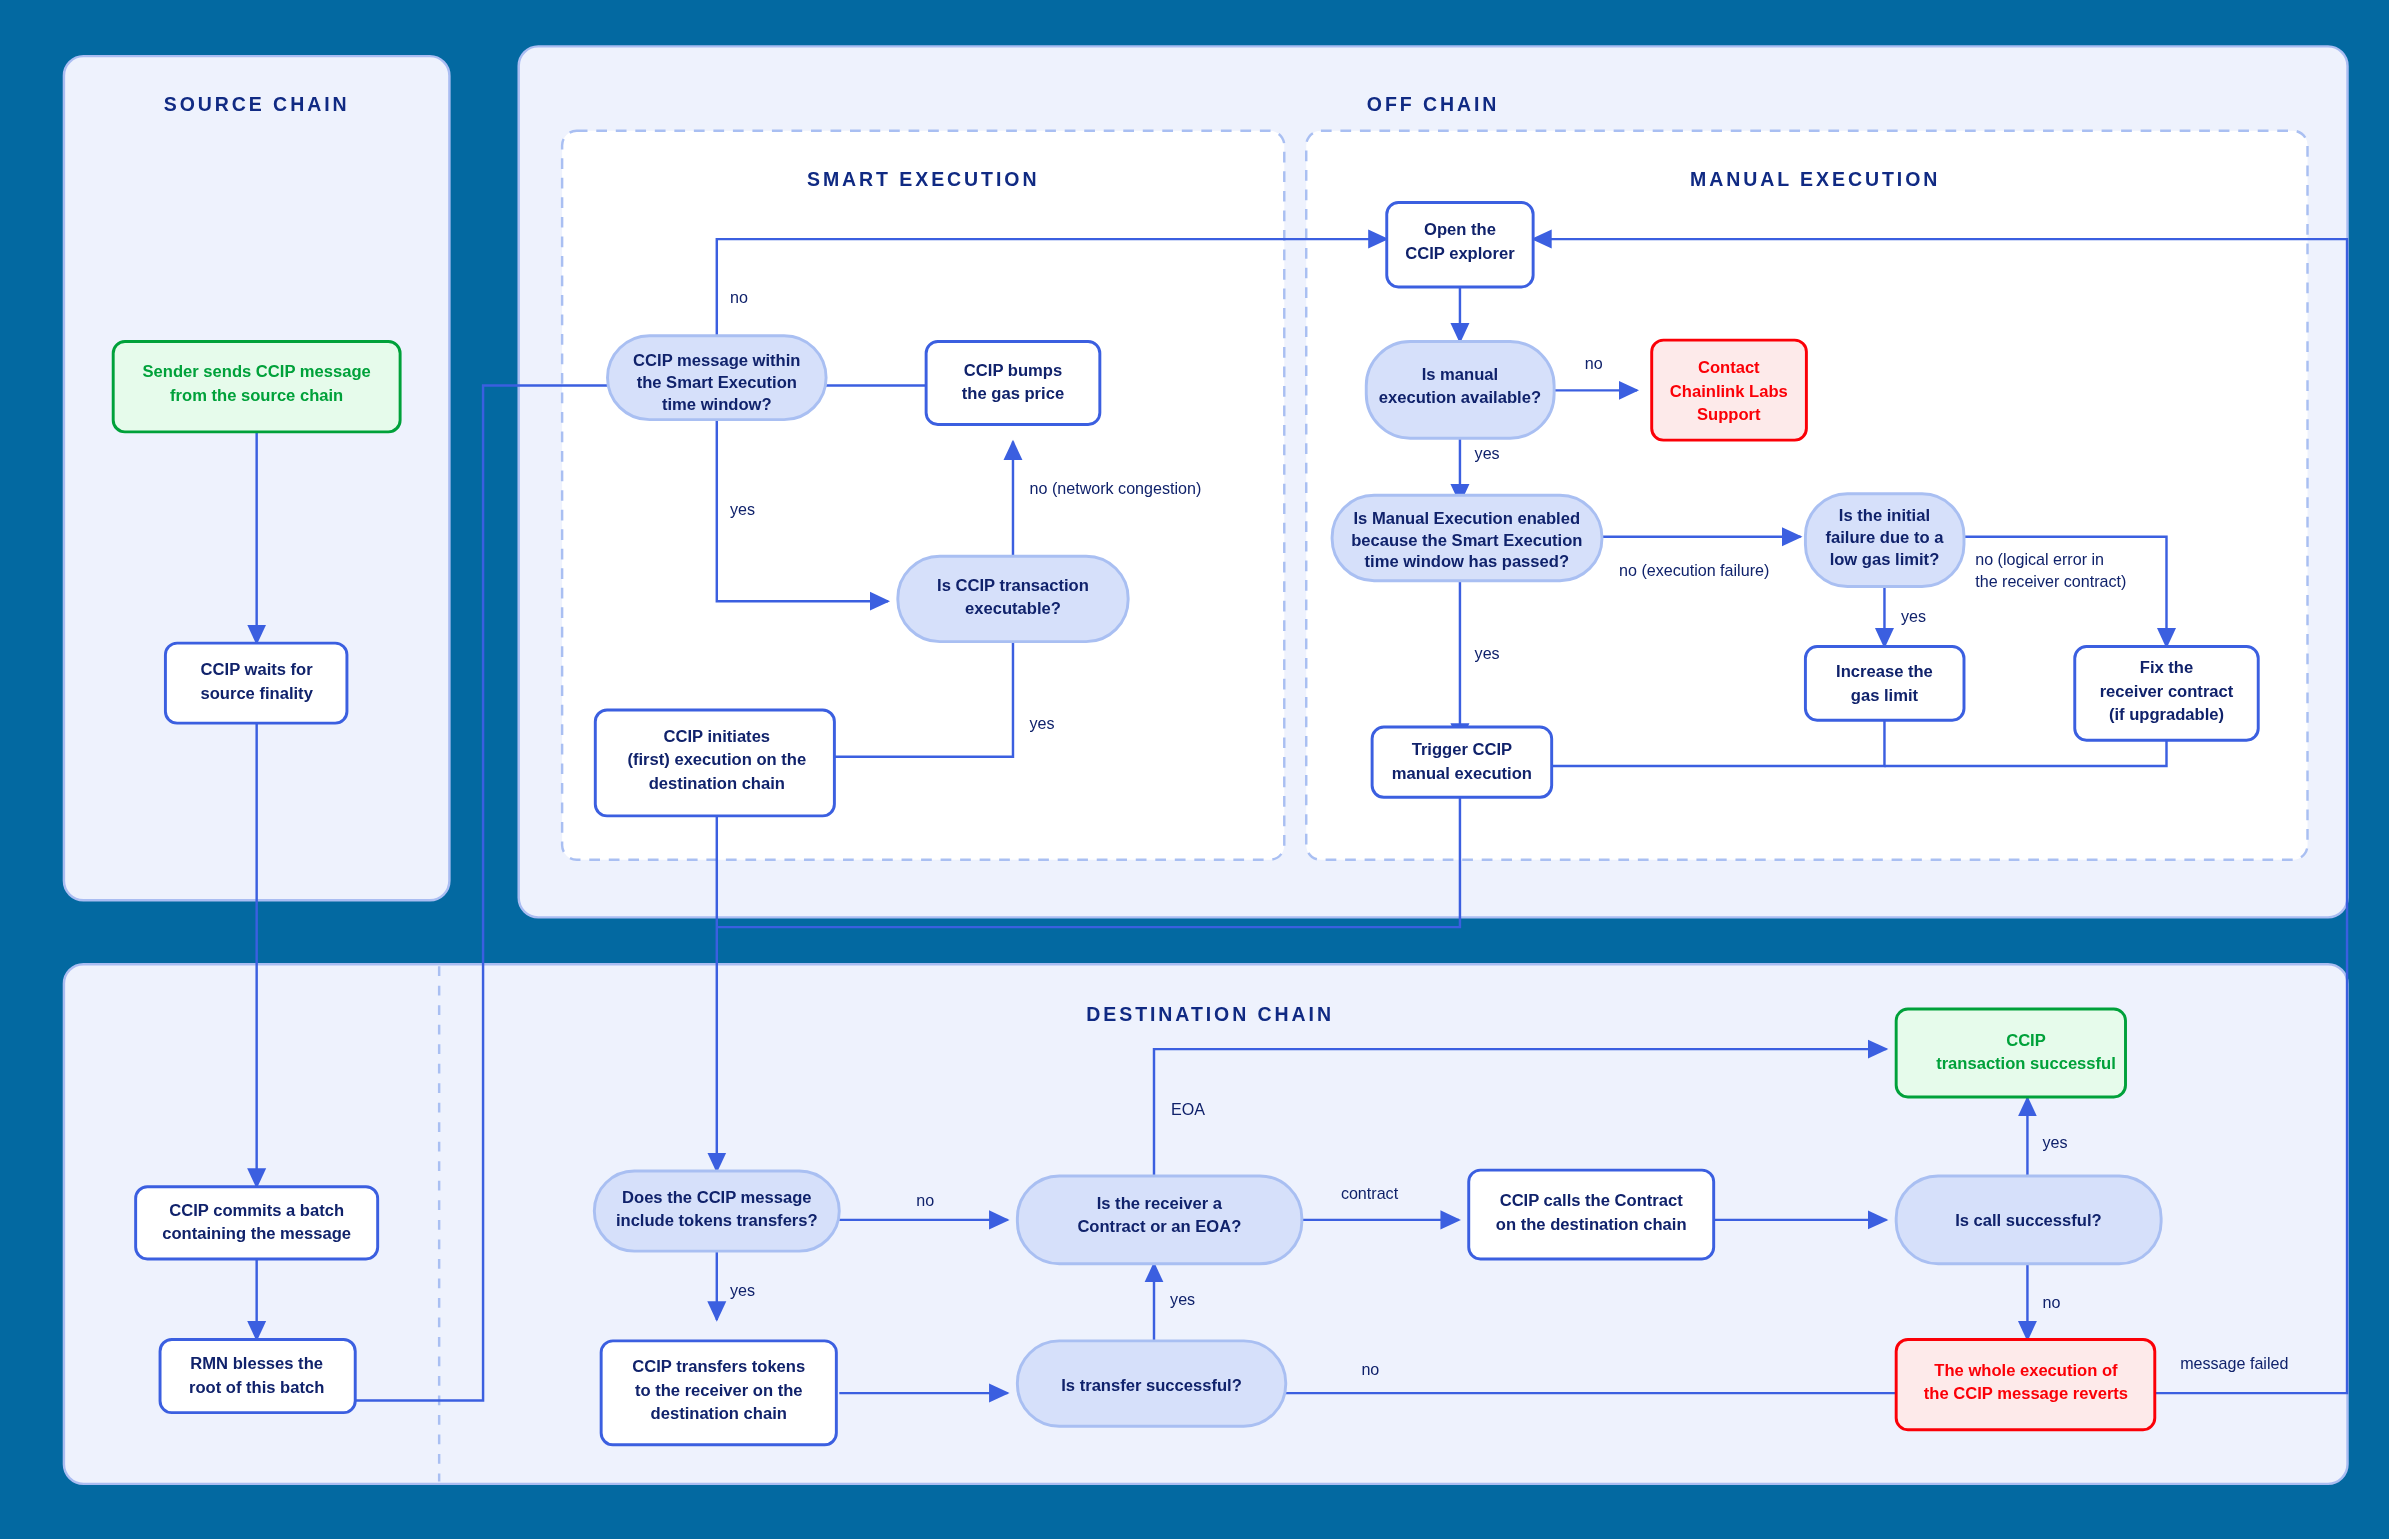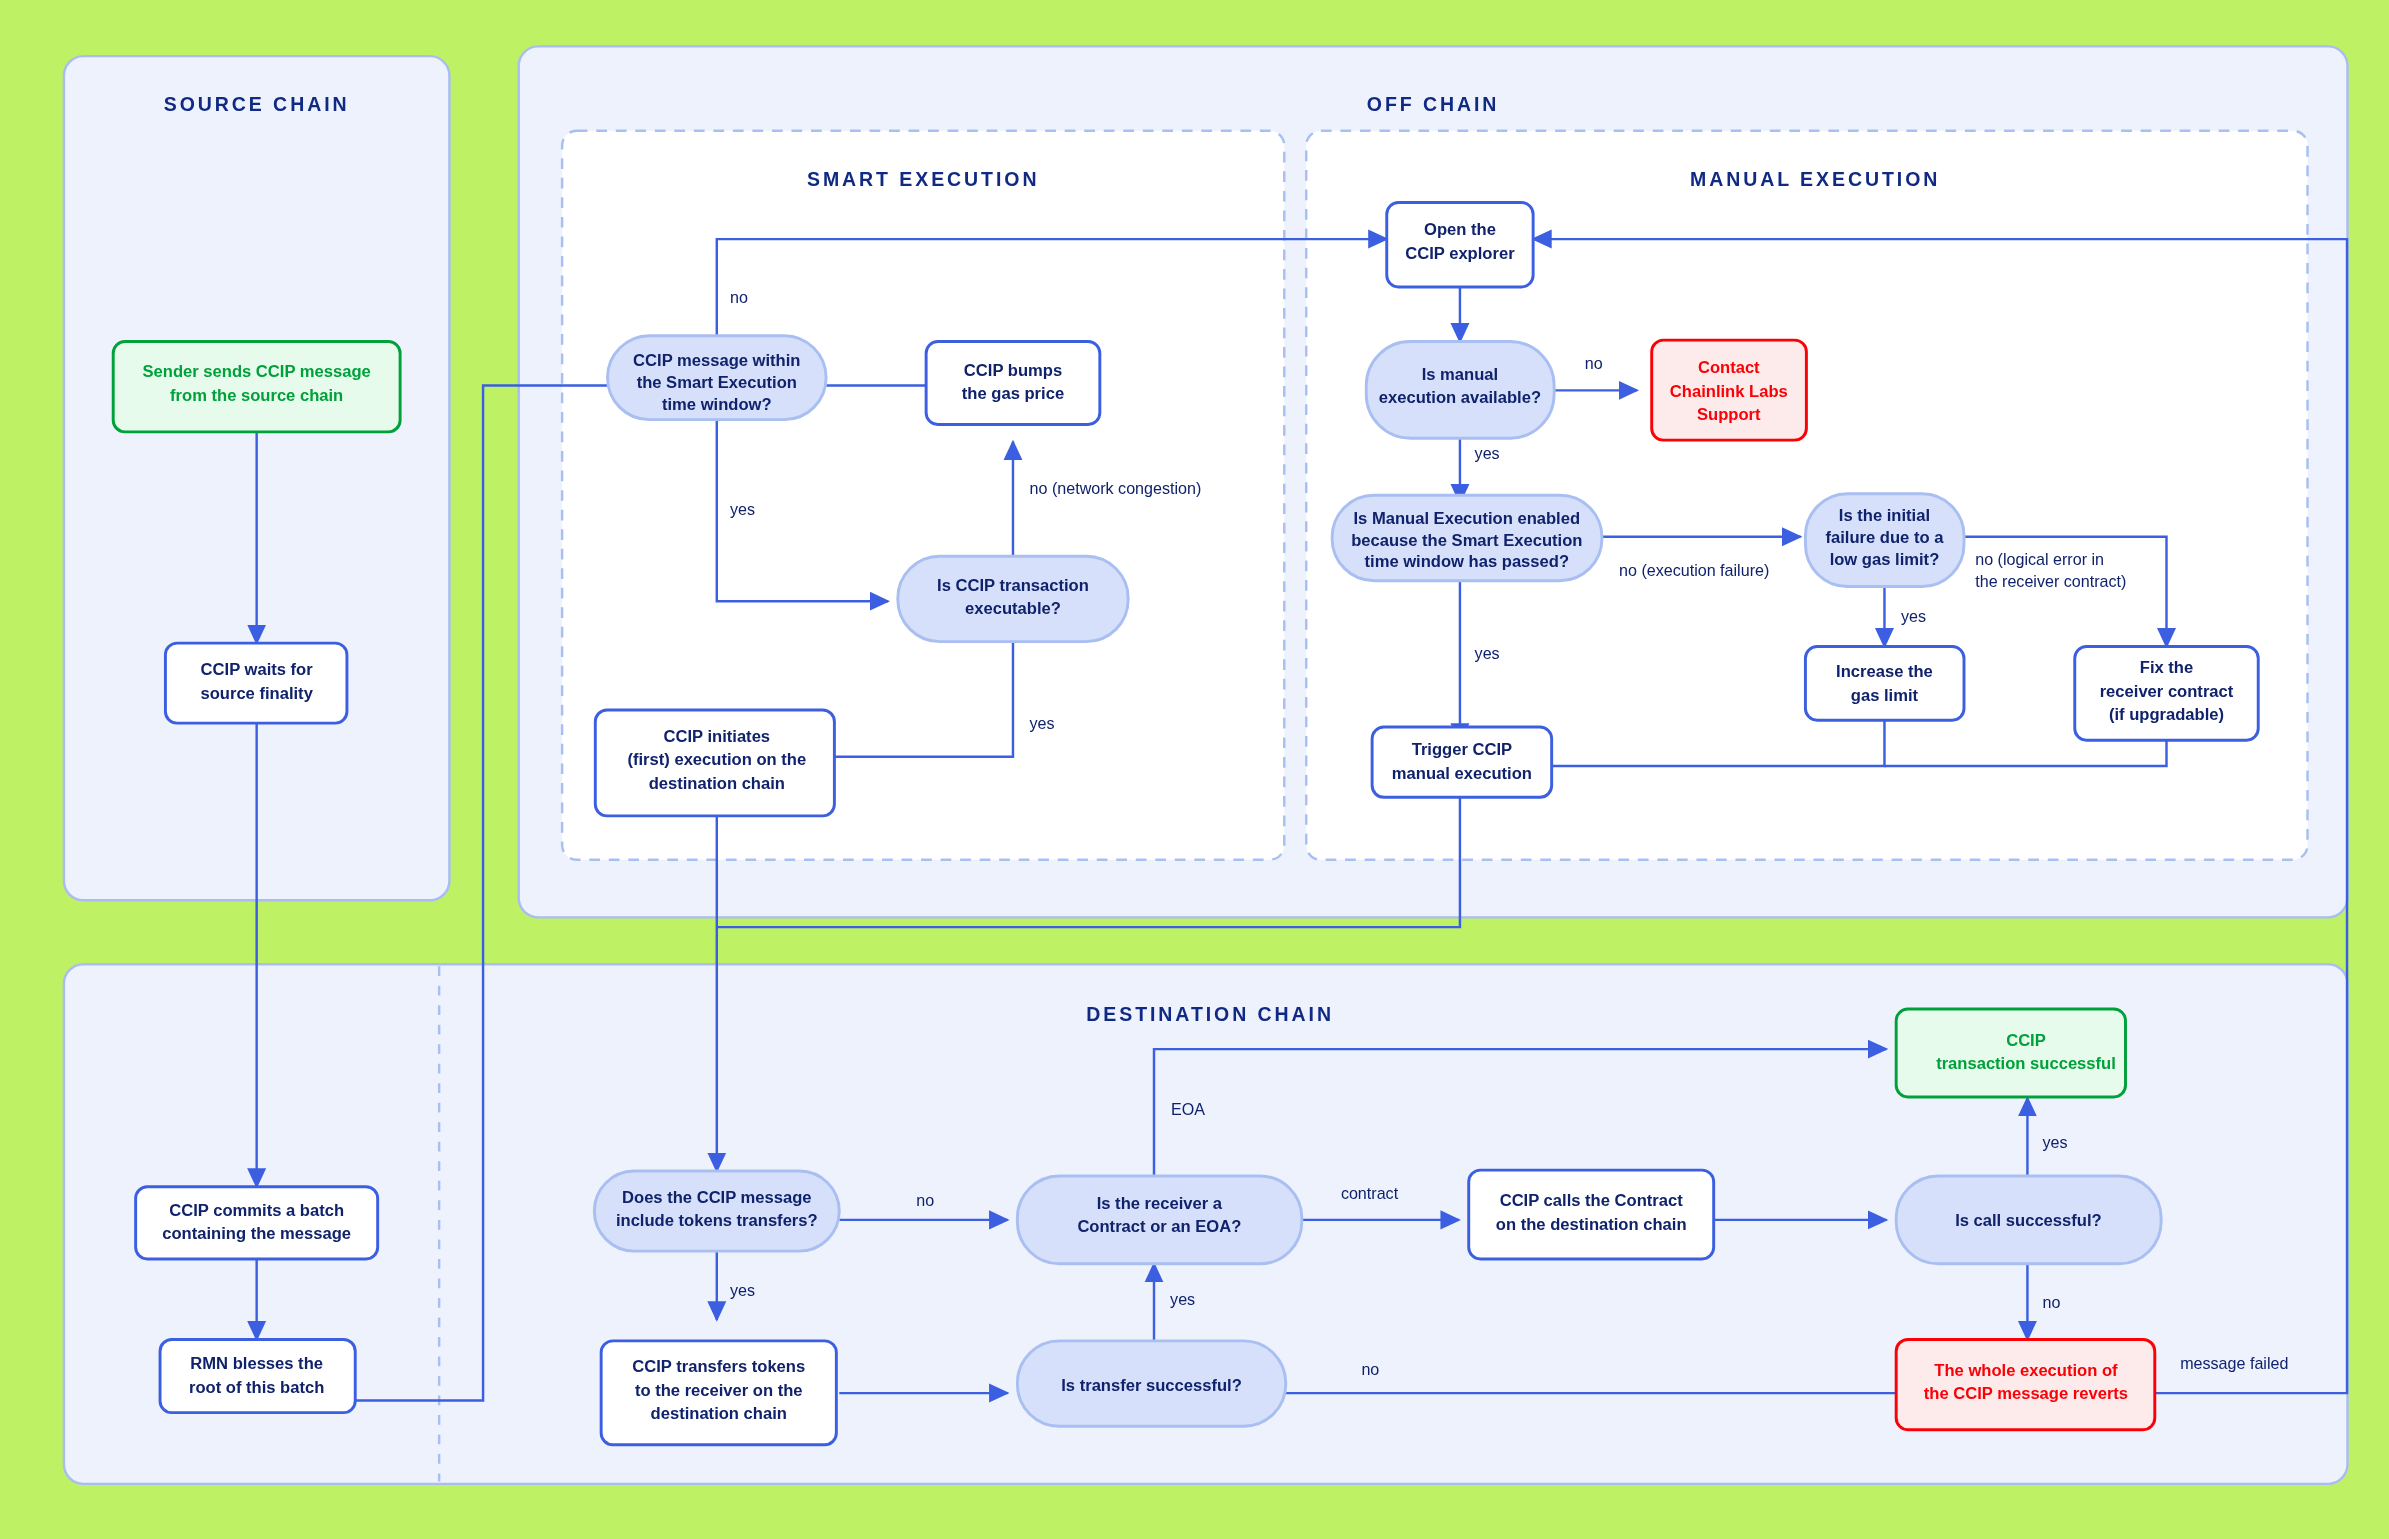--- a/index.html
+++ b/index.html
@@ -1,17 +1,17 @@
 <!DOCTYPE html>
 <html style="font-size:7.8px"><head>
 <meta charset="utf-8">
 <style>
   html,body{margin:0;padding:0;background:#ffffff;}
   body{font-family:"Liberation Sans", sans-serif;}
-  #stage{position:relative;width:2389px;height:1539px;background:#bef264;overflow:hidden;}
+  #stage{position:relative;width:2389px;height:1539px;background:#0369a1;overflow:hidden;}
   svg#canvas{position:absolute;top:0;left:0;width:2389px;height:1539px;}
   .grp-title{font-weight:700;letter-spacing:6px;fill:#102a83;font-size:40px;font-family:"Liberation Sans",sans-serif;}
   .nodetext{font-family:"Liberation Sans",sans-serif;font-weight:700;font-size:34px;fill:#10226b;}
   .nodetext.green{fill:#00a13a;}
   .nodetext.red{fill:#fb0007;}
   .edgelabel{font-family:"Liberation Sans",sans-serif;font-weight:400;font-size:33px;fill:#10226b;}
 </style>
 </head>
 <body>
 

